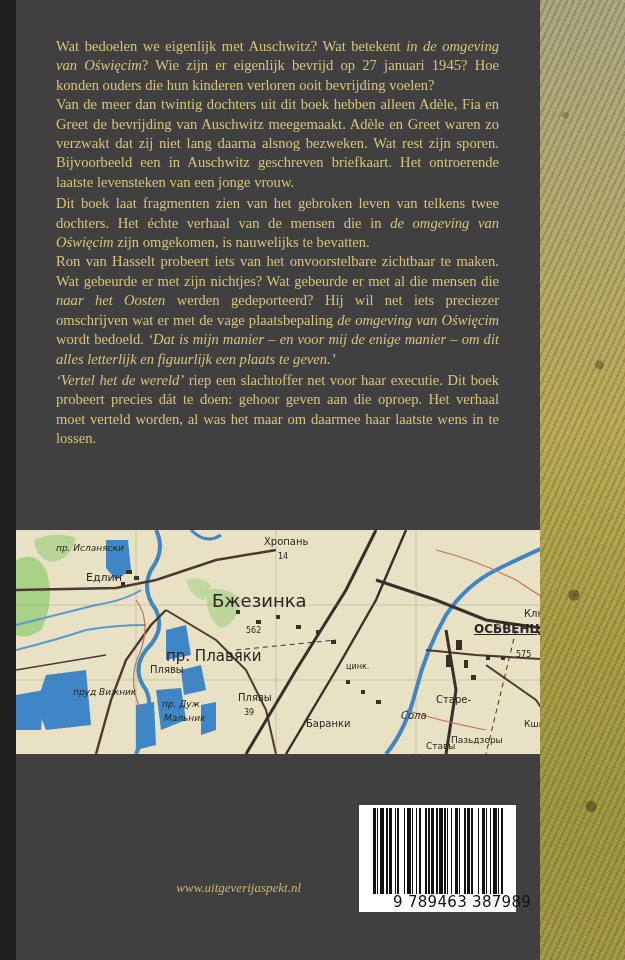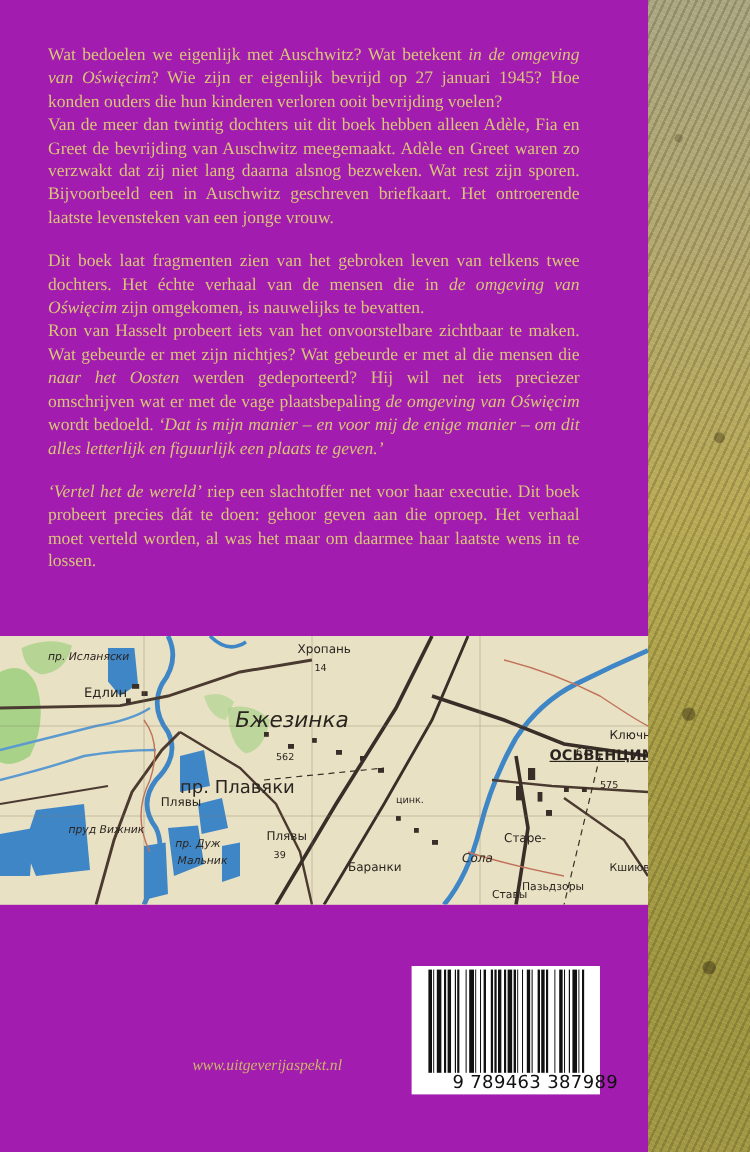--- a/index.html
+++ b/index.html
@@ -1,39 +1,39 @@
 <!DOCTYPE html>
 <html><head>
 <meta charset="utf-8">
 <style>
   html, body { margin:0; padding:0; }
   body {
     width:625px; height:960px; overflow:hidden; position:relative;
     background:#221f20;
     font-family:"Liberation Serif","DejaVu Serif",serif;
   }
-  .cover { position:absolute; left:0; top:0; width:575px; height:960px; background:#a21caf; }
+  .cover { position:absolute; left:16px; top:0; width:575px; height:960px; background:#404040; }
   .strip {
     position:absolute; left:540px; top:0; width:85px; height:960px;
     background:
       radial-gradient(circle at 30% 12%, rgba(80,70,40,.35) 0 3px, transparent 4px),
       radial-gradient(circle at 70% 38%, rgba(60,50,20,.4) 0 4px, transparent 5px),
       radial-gradient(circle at 40% 62%, rgba(50,40,15,.45) 0 5px, transparent 6px),
       radial-gradient(circle at 60% 84%, rgba(50,40,15,.45) 0 5px, transparent 6px),
       repeating-linear-gradient(115deg, rgba(60,50,20,.22) 0 2px, transparent 2px 6px),
       repeating-linear-gradient(25deg, rgba(255,240,150,.10) 0 1px, transparent 1px 4px),
       linear-gradient(180deg, #a9a684 0%, #b4a86c 25%, #b8aa55 45%, #a79d45 65%, #9e9540 85%, #a09643 100%);
   }
   .text-block {
     position:absolute; left:40px; top:37px; width:443px;
     color:#d8c47a; font-size:14.6px; line-height:19.4px;
     text-align:justify;
   }
   .text-block p { margin:0; }
-  .text-block p.gap { margin-top:17px; }
+  .text-block p.gap { margin-top:2px; }
   .text-block em { font-style:italic; }
 
   .map {
     position:absolute; left:0; top:530px; width:540px; height:224px; overflow:hidden;
     background:#e9e1c3;
   }
   .map svg { position:absolute; left:0; top:0; }
   .map-label {
     position:absolute; font-family:"DejaVu Sans","Liberation Sans",sans-serif;
     color:#2a2420; white-space:nowrap;
@@ -136,21 +136,21 @@
         <line x1="120" y1="0" x2="120" y2="224"></line>
           <line x1="260" y1="0" x2="260" y2="224"></line>
           <line x1="400" y1="0" x2="400" y2="224"></line>
       </g>
     </svg>
     <div id="mapLabels">
         <div class="map-label" style="left: 40px; top: 13px; font-size: 9px; font-style: italic;">пр. Исланяски</div>
         <div class="map-label" style="left: 70px; top: 41px; font-size: 11px;">Едлин</div>
         <div class="map-label" style="left: 248px; top: 6px; font-size: 10px;">Хропань</div>
         <div class="map-label" style="left: 262px; top: 22px; font-size: 8px;">14</div>
-        <div class="map-label" style="left: 196px; top: 60px; font-size: 18px; font-style: italic;">Бжезинка</div>
+        <div class="map-label" style="left: 196px; top: 60px; font-size: 18px;">Бжезинка</div>
         <div class="map-label" style="left: 230px; top: 96px; font-size: 8px;">562</div>
         <div class="map-label" style="left: 150px; top: 117px; font-size: 15px; ">пр. Плавяки</div>
         <div class="map-label" style="left: 134px; top: 134px; font-size: 10px;">Плявы</div>
         <div class="map-label" style="left: 222px; top: 162px; font-size: 10px;">Плявы</div>
         <div class="map-label" style="left: 228px; top: 178px; font-size: 8px;">39</div>
         <div class="map-label" style="left: 18px; top: 157px; font-size: 9px; font-style: italic; margin-left: 39px;">пруд Вижник</div>
         <div class="map-label" style="left: 146px; top: 169px; font-size: 9px; font-style: italic;">пр. Дуж</div>
         <div class="map-label" style="left: 148px; top: 183px; font-size: 9px; font-style: italic;">Мальник</div>
         <div class="map-label" style="left: 290px; top: 188px; font-size: 10px;">Баранки</div>
         <div class="map-label" style="left: 330px; top: 132px; font-size: 8px;">цинк.</div>

